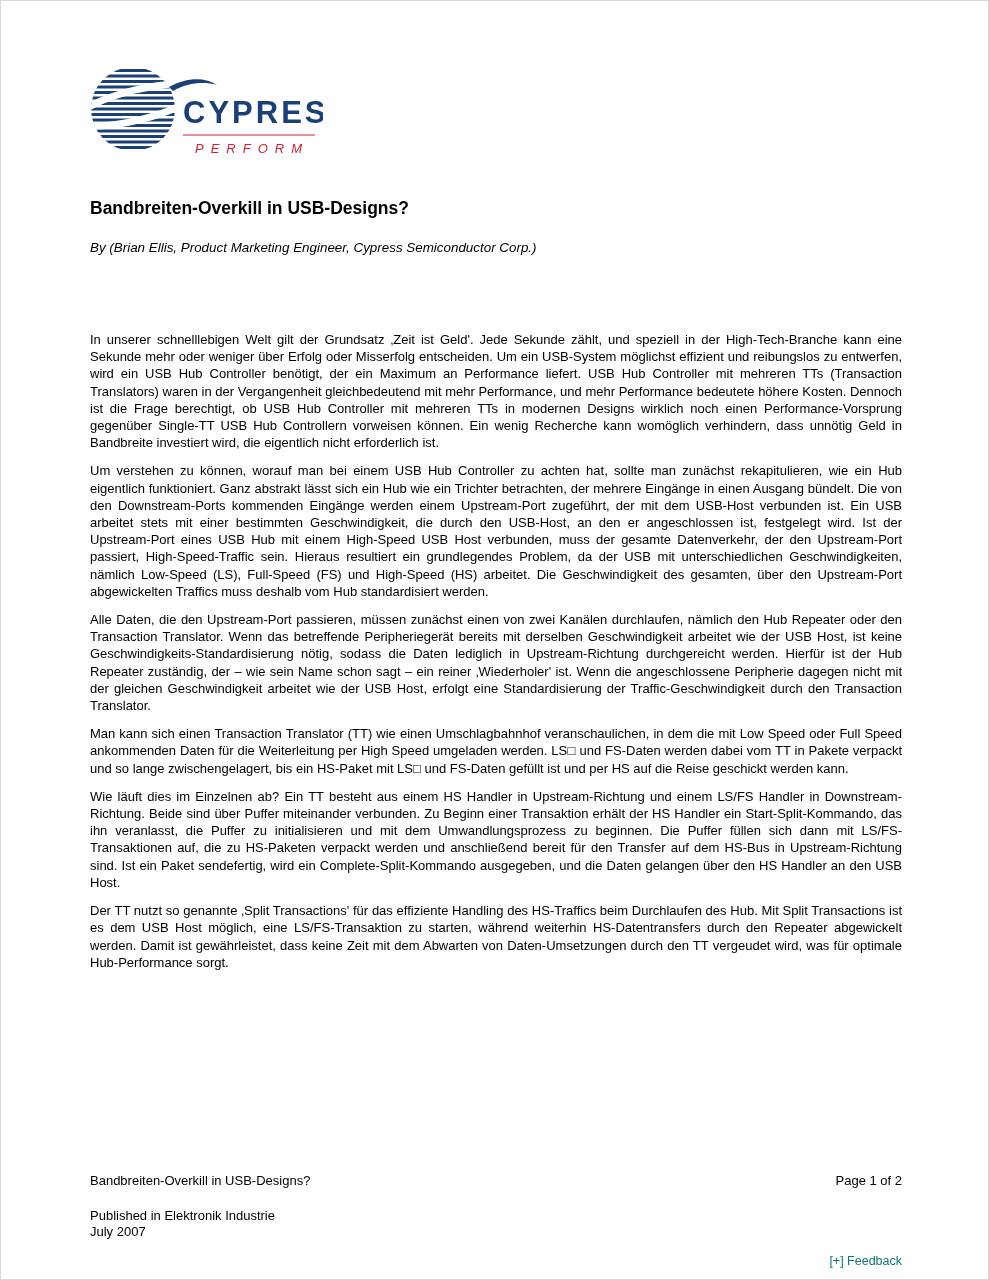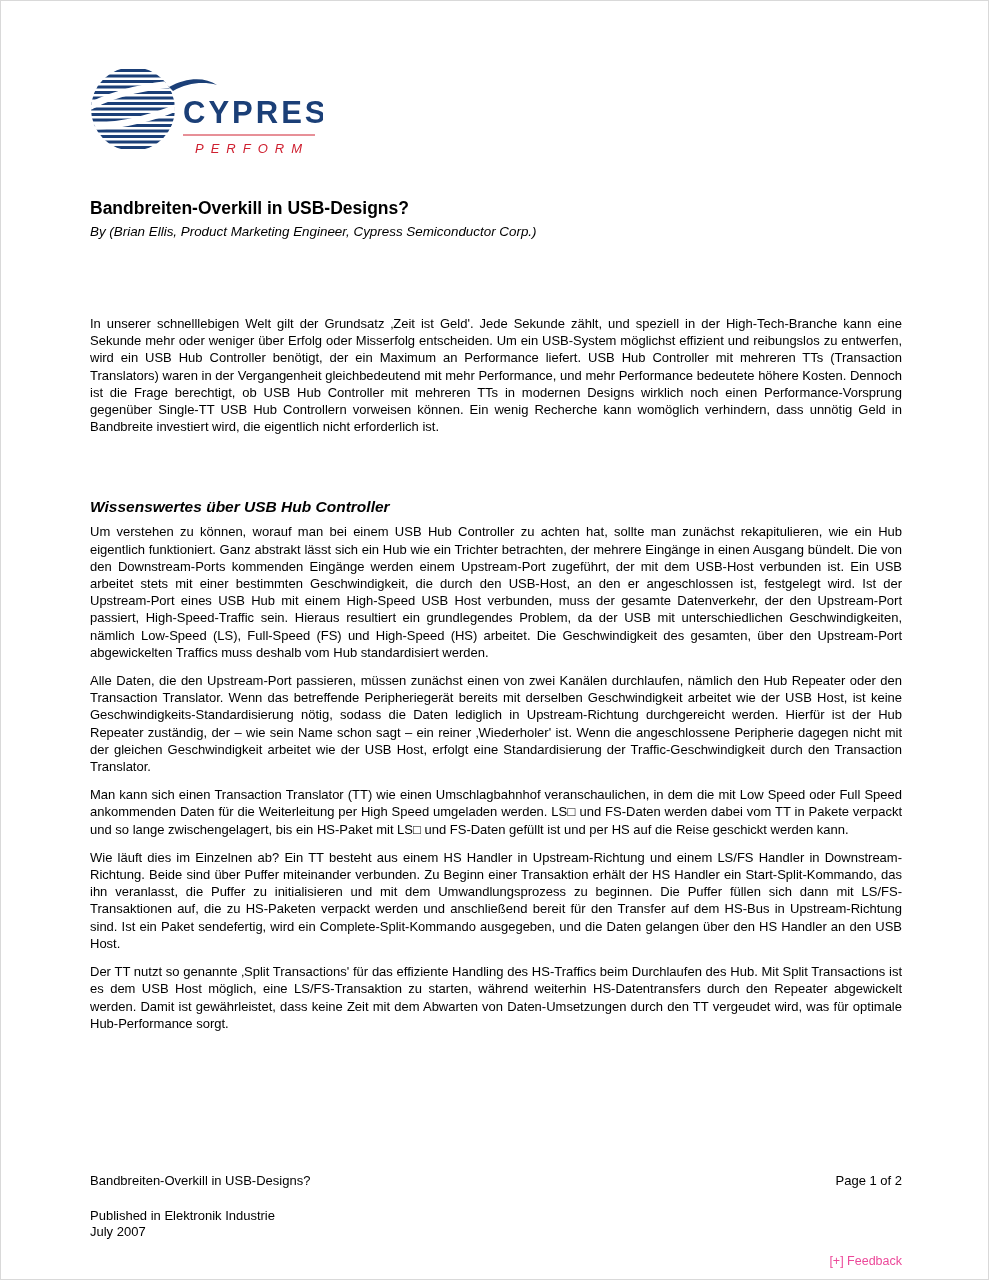--- a/index.html
+++ b/index.html
@@ -28,21 +28,21 @@
     right: 86px;
     top: 196px;
   }
   .doc-title {
     margin: 0;
     font-size: 17.5px;
     font-weight: bold;
     line-height: 22px;
   }
   .byline {
-    margin: 4px 0 0 0;
+    margin: 20px 0 0 0;
     font-style: italic;
     font-size: 13.4px;
     line-height: 18px;
   }
   .body-text p {
     margin: 0 0 11px 0;
     font-size: 13px;
     line-height: 17.2px;
     text-align: justify;
   }
@@ -63,21 +63,21 @@
     font-size: 13px;
     line-height: 16px;
   }
   .footer-row1 { top: 1172px; }
   .footer-row2 { top: 1207px; flex-direction: column; }
   .feedback-link {
     position: absolute;
     right: 86px;
     top: 1253px;
     font-size: 12.5px;
-    color: #ec4899;
+    color: #0f766e;
     text-decoration: none;
     cursor: pointer;
   }
   .brand-text {
     font-family: "Liberation Sans", sans-serif;
     font-weight: bold;
     letter-spacing: 3px;
   }
   .tagline-text {
     font-family: "Liberation Sans", sans-serif;
@@ -124,21 +124,20 @@
     <text class="tagline-text" x="112" y="92" font-size="13" fill="#cf2030">PERFORM</text>
   </svg>
 
   <div class="content">
     <h1 class="doc-title">Bandbreiten-Overkill in USB-Designs?</h1>
     <p class="byline">By (Brian Ellis, Product Marketing Engineer, Cypress Semiconductor Corp.)</p>
 
     <div class="body-text">
       <p class="intro-para">In unserer schnelllebigen Welt gilt der Grundsatz ‚Zeit ist Geld'. Jede Sekunde zählt, und speziell in der High-Tech-Branche kann eine Sekunde mehr oder weniger über Erfolg oder Misserfolg entscheiden. Um ein USB-System möglichst effizient und reibungslos zu entwerfen, wird ein USB Hub Controller benötigt, der ein Maximum an Performance liefert. USB Hub Controller mit mehreren TTs (Transaction Translators) waren in der Vergangenheit gleichbedeutend mit mehr Performance, und mehr Performance bedeutete höhere Kosten. Dennoch ist die Frage berechtigt, ob USB Hub Controller mit mehreren TTs in modernen Designs wirklich noch einen Performance-Vorsprung gegenüber Single-TT USB Hub Controllern vorweisen können. Ein wenig Recherche kann womöglich verhindern, dass unnötig Geld in Bandbreite investiert wird, die eigentlich nicht erforderlich ist.</p>
 
-      <h2 class="section-heading">Wissenswertes über USB Hub Controller</h2>
 
       <p>Um verstehen zu können, worauf man bei einem USB Hub Controller zu achten hat, sollte man zunächst rekapitulieren, wie ein Hub eigentlich funktioniert. Ganz abstrakt lässt sich ein Hub wie ein Trichter betrachten, der mehrere Eingänge in einen Ausgang bündelt. Die von den Downstream-Ports kommenden Eingänge werden einem Upstream-Port zugeführt, der mit dem USB-Host verbunden ist. Ein USB arbeitet stets mit einer bestimmten Geschwindigkeit, die durch den USB-Host, an den er angeschlossen ist, festgelegt wird. Ist der Upstream-Port eines USB Hub mit einem High-Speed USB Host verbunden, muss der gesamte Datenverkehr, der den Upstream-Port passiert, High-Speed-Traffic sein. Hieraus resultiert ein grundlegendes Problem, da der USB mit unterschiedlichen Geschwindigkeiten, nämlich Low-Speed (LS), Full-Speed (FS) und High-Speed (HS) arbeitet. Die Geschwindigkeit des gesamten, über den Upstream-Port abgewickelten Traffics muss deshalb vom Hub standardisiert werden.</p>
       <p>Alle Daten, die den Upstream-Port passieren, müssen zunächst einen von zwei Kanälen durchlaufen, nämlich den Hub Repeater oder den Transaction Translator. Wenn das betreffende Peripheriegerät bereits mit derselben Geschwindigkeit arbeitet wie der USB Host, ist keine Geschwindigkeits-Standardisierung nötig, sodass die Daten lediglich in Upstream-Richtung durchgereicht werden. Hierfür ist der Hub Repeater zuständig, der – wie sein Name schon sagt – ein reiner ‚Wiederholer' ist. Wenn die angeschlossene Peripherie dagegen nicht mit der gleichen Geschwindigkeit arbeitet wie der USB Host, erfolgt eine Standardisierung der Traffic-Geschwindigkeit durch den Transaction Translator.</p>
       <p>Man kann sich einen Transaction Translator (TT) wie einen Umschlagbahnhof veranschaulichen, in dem die mit Low Speed oder Full Speed ankommenden Daten für die Weiterleitung per High Speed umgeladen werden. LS□ und FS-Daten werden dabei vom TT in Pakete verpackt und so lange zwischengelagert, bis ein HS-Paket mit LS□ und FS-Daten gefüllt ist und per HS auf die Reise geschickt werden kann.</p>
       <p>Wie läuft dies im Einzelnen ab? Ein TT besteht aus einem HS Handler in Upstream-Richtung und einem LS/FS Handler in Downstream-Richtung. Beide sind über Puffer miteinander verbunden. Zu Beginn einer Transaktion erhält der HS Handler ein Start-Split-Kommando, das ihn veranlasst, die Puffer zu initialisieren und mit dem Umwandlungsprozess zu beginnen. Die Puffer füllen sich dann mit LS/FS-Transaktionen auf, die zu HS-Paketen verpackt werden und anschließend bereit für den Transfer auf dem HS-Bus in Upstream-Richtung sind. Ist ein Paket sendefertig, wird ein Complete-Split-Kommando ausgegeben, und die Daten gelangen über den HS Handler an den USB Host.</p>
       <p>Der TT nutzt so genannte ‚Split Transactions' für das effiziente Handling des HS-Traffics beim Durchlaufen des Hub. Mit Split Transactions ist es dem USB Host möglich, eine LS/FS-Transaktion zu starten, während weiterhin HS-Datentransfers durch den Repeater abgewickelt werden. Damit ist gewährleistet, dass keine Zeit mit dem Abwarten von Daten-Umsetzungen durch den TT vergeudet wird, was für optimale Hub-Performance sorgt.</p>
     </div>
   </div>
 
   <div class="footer-row footer-row1">

